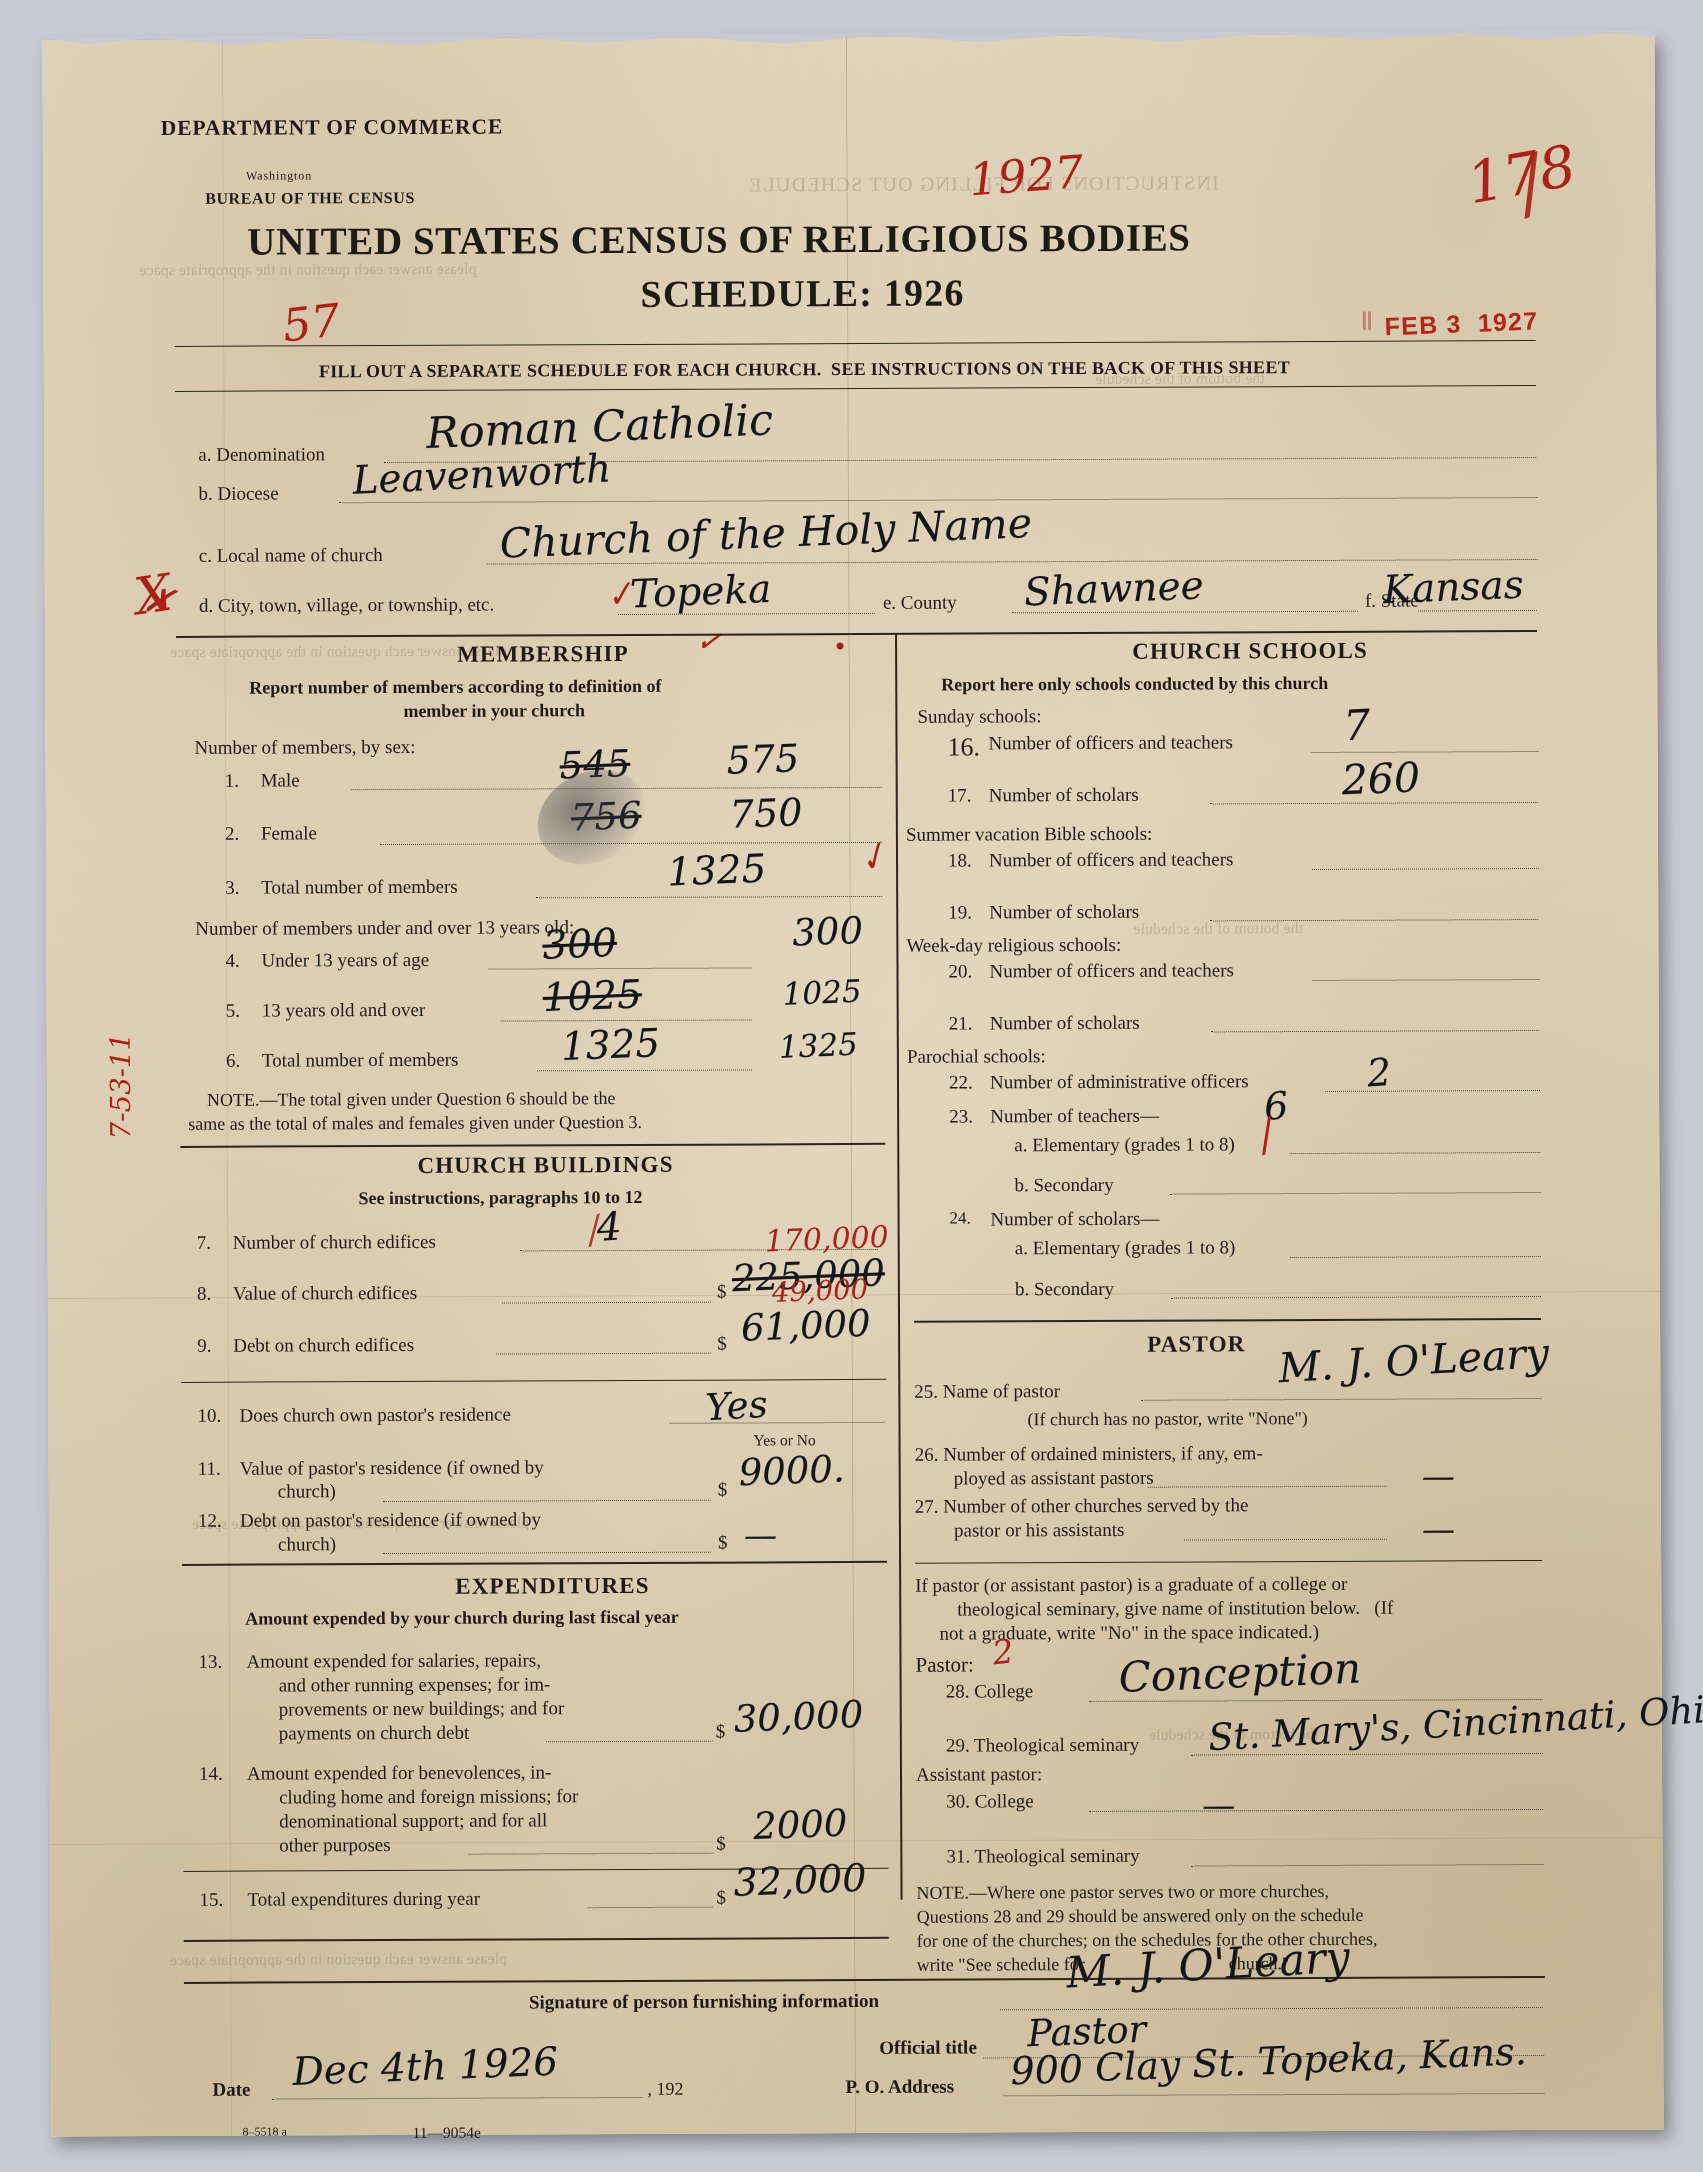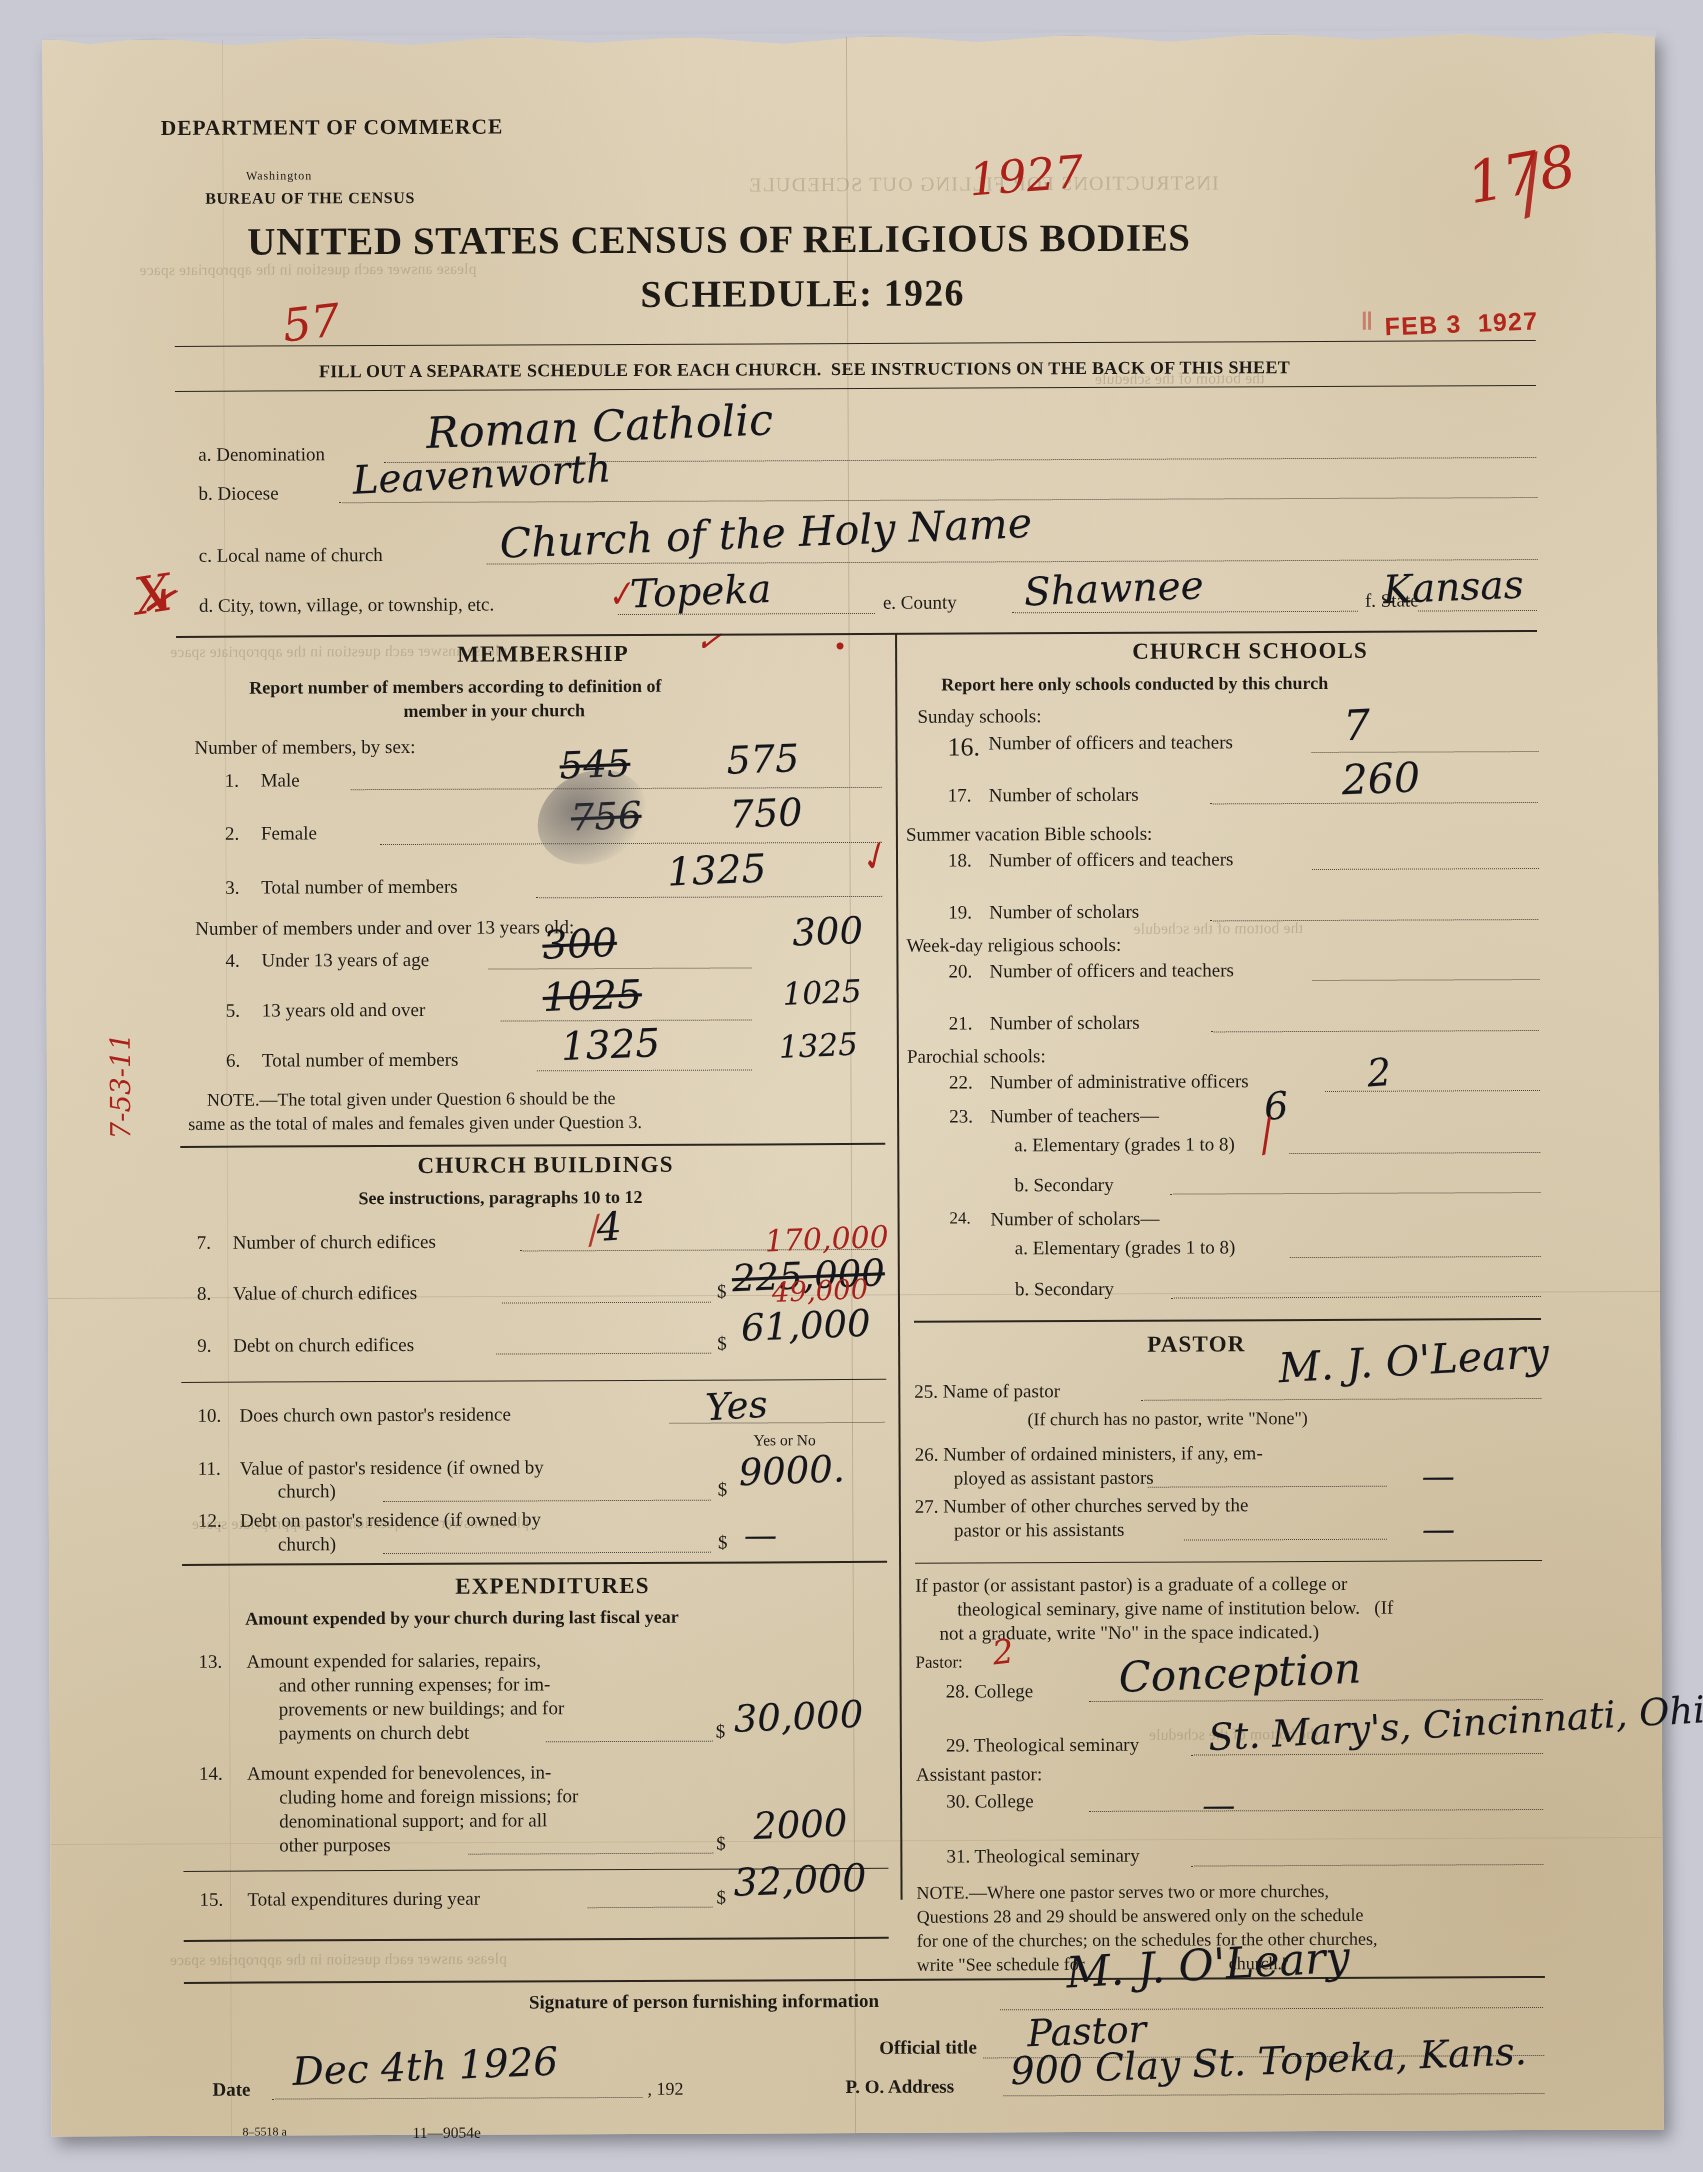--- a/index.html
+++ b/index.html
@@ -395,21 +395,21 @@
     <div class="p" style="left:905px; top:1483px; font-size:19px;">pastor or his assistants</div>
     <div class="dots" style="left:1135px; top:1504px; width:203px;"></div>
     <div class="hw" style="left:1373px; top:1475px; font-size:33px;">—</div>
 
     <div class="rule" style="left:866px; top:1526px; width:627px;"></div>
 
     <div class="p" style="left:866px; top:1538px; font-size:19px;">If pastor (or assistant pastor) is a graduate of a college or</div>
     <div class="p" style="left:908px; top:1562px; font-size:19px;">theological seminary, give name of institution below.   (If</div>
     <div class="p" style="left:890px; top:1586px; font-size:19px;">not a graduate, write "No" in the space indicated.)</div>
 
-    <div class="p" style="left:866px; top:1616px; font-size:17px;">Pastor:</div>
+    <div class="p" style="left:866px; top:1616px; font-size:21px;">Pastor:</div>
     <div class="mark-red" style="left:943px; top:1596px; font-size:33px; transform:rotate(-6deg);">2</div>
 
     <div class="p" style="left:896px; top:1644px; font-size:19px;">28. College</div>
     <div class="dots" style="left:1039px; top:1665px; width:454px;"></div>
     <div class="hw" style="left:1069px; top:1613px; font-size:42px; transform:rotate(-2deg);">Conception</div>
 
     <div class="p" style="left:896px; top:1698px; font-size:19px;">29. Theological seminary</div>
     <div class="dots" style="left:1141px; top:1719px; width:352px;"></div>
     <div class="hw" style="left:1158px; top:1667px; font-size:37px; transform:rotate(-3deg);">St. Mary's, Cincinnati, Ohio.</div>
 

